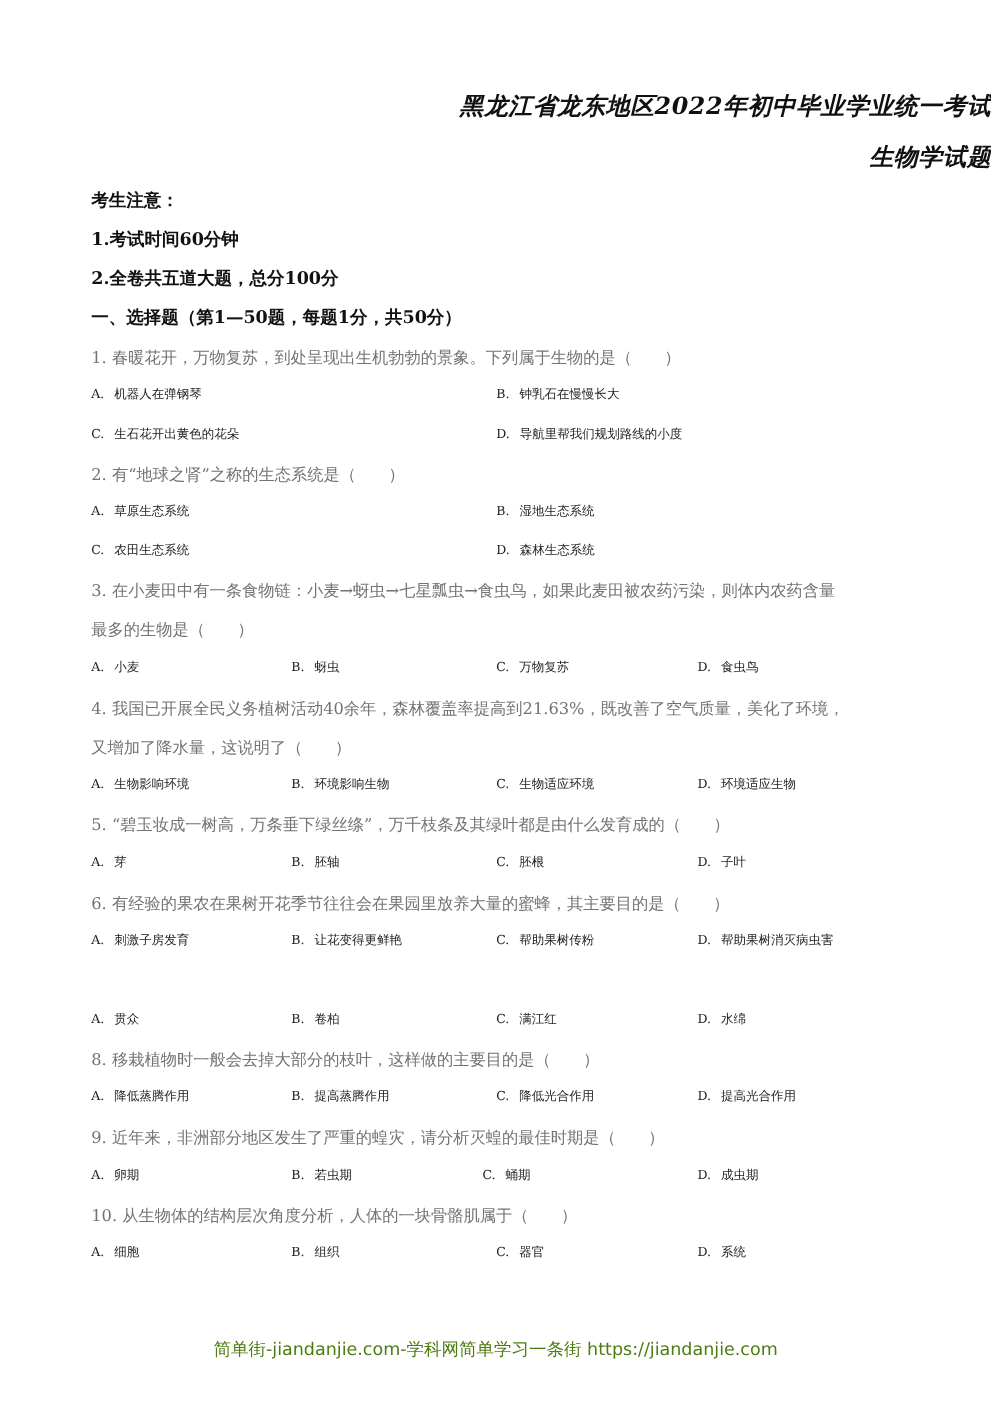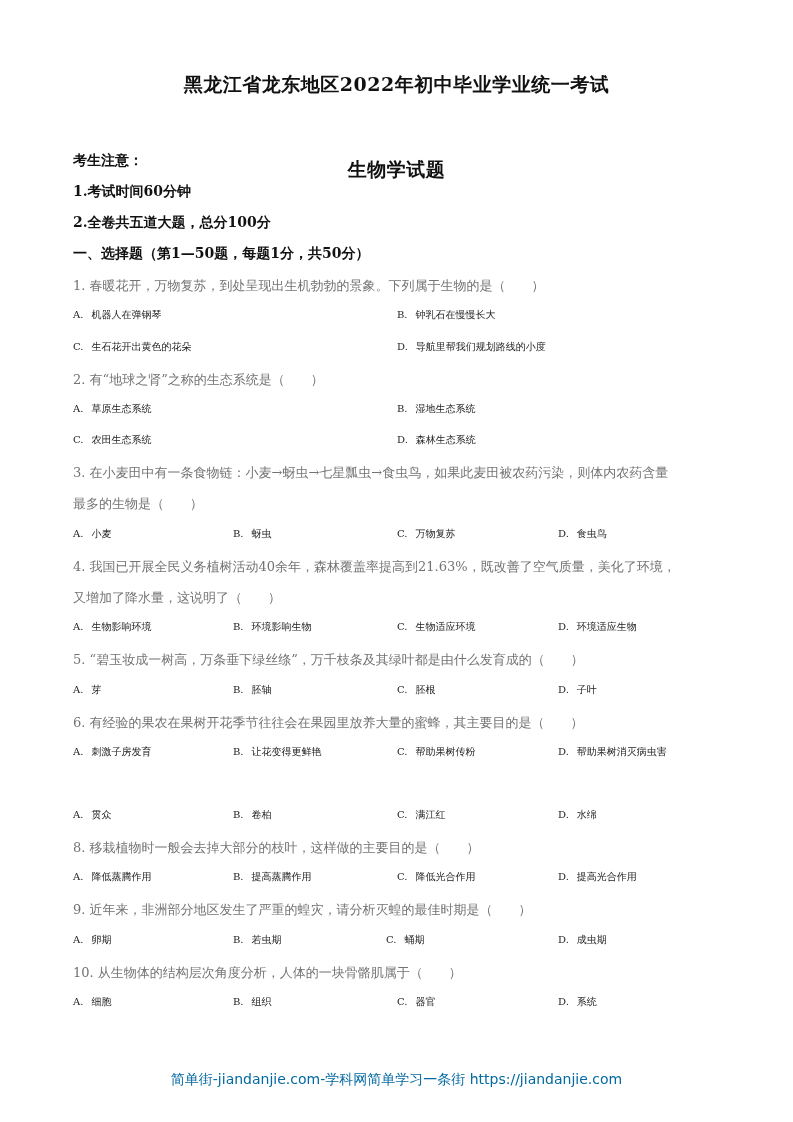--- a/index.html
+++ b/index.html
@@ -3,39 +3,39 @@
   <meta charset="utf-8">
   <style>
     html, body { margin: 0; padding: 0; background: #ffffff; }
     body {
       width: 793px; height: 1122px; position: relative; overflow: hidden;
       font-family: "DejaVu Serif", "Liberation Serif", serif;
       color: #1a1a1a;
     }
     .page { position: absolute; left: 0; top: 0; width: 793px; height: 1122px; }
     .title {
-      position: absolute; left: 0; width: 793px; text-align: center;
-      font-weight: bold; font-size: 19px; letter-spacing: 0.5px; color: #111;
+      position: absolute; left: 0; width: 793px; text-align: right;
+      font-weight: bold; font-size: 19px; letter-spacing: 0.5px; color: #111; font-style: italic;
     }
     .t1 { top: 72px; }
-    .t2 { top: 113px; margin-top: 44px; }
+    .t2 { top: 113px; }
     .notice {
       position: absolute; left: 73px; font-weight: bold; font-size: 14px; color: #111;
     }
     .q-line {
       position: absolute; left: 73px; font-size: 13px; color: #737373; white-space: nowrap;
     }
     .opt {
       position: absolute; font-size: 10px; color: #222; white-space: nowrap;
     }
     .opt .letter { margin-right: 8px; }
     .footer {
       position: absolute; left: 0; width: 793px; top: 1071px; text-align: center;
       font-family: "DejaVu Sans", "Liberation Sans", sans-serif;
-      font-size: 14px; color: #0369a1;
+      font-size: 14px; color: #4d7c0f;
     }
   </style>
 </head>
 <body>
 
 <div class="page">
 
   <div class="title t1">黑龙江省龙东地区2022年初中毕业学业统一考试</div>
   <div class="title t2">生物学试题</div>
 

